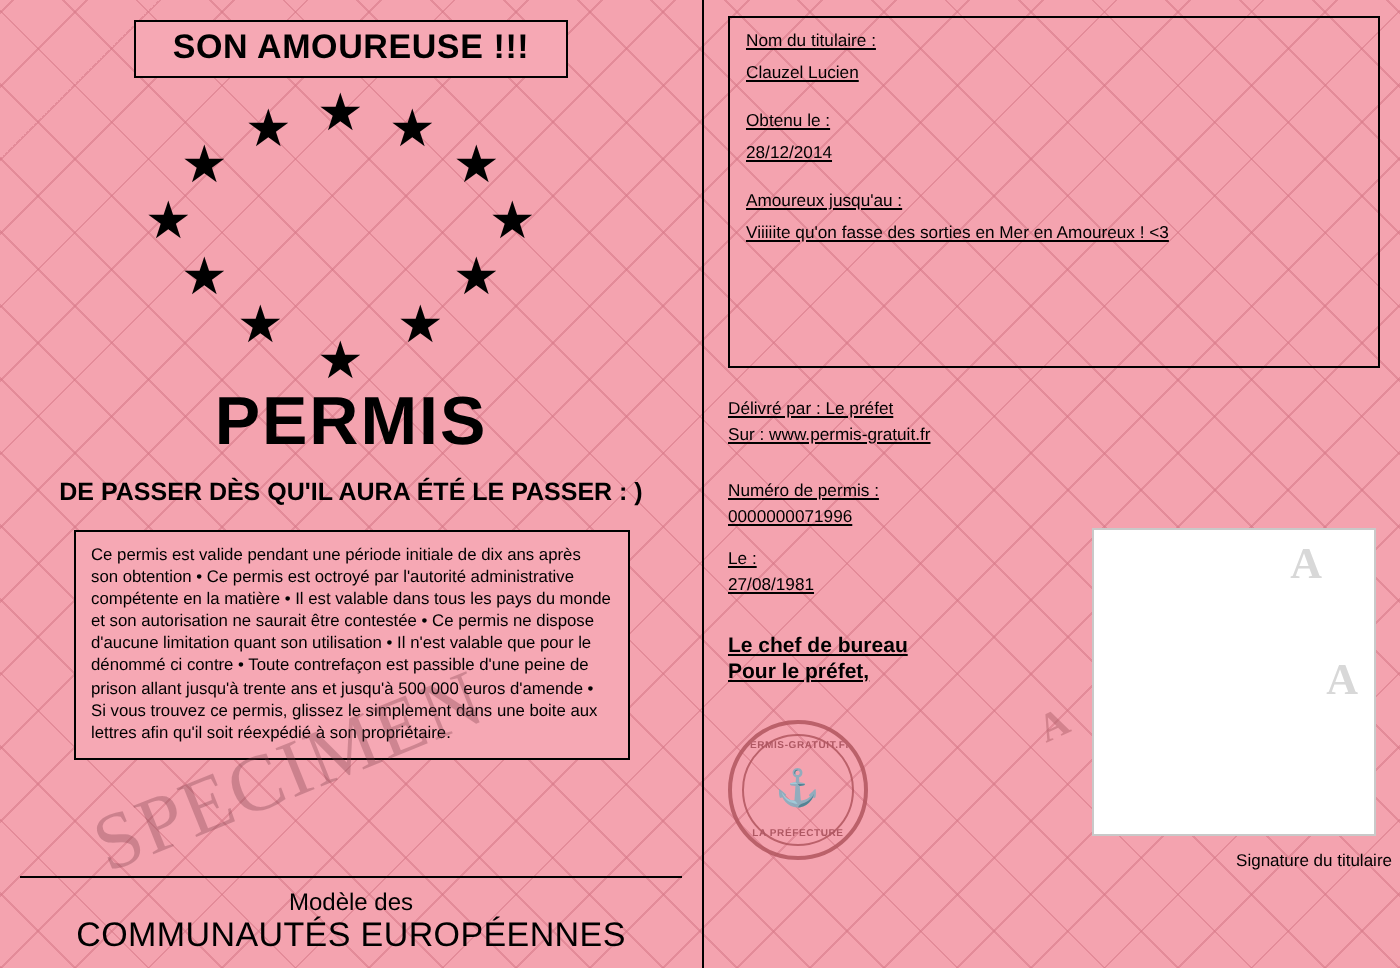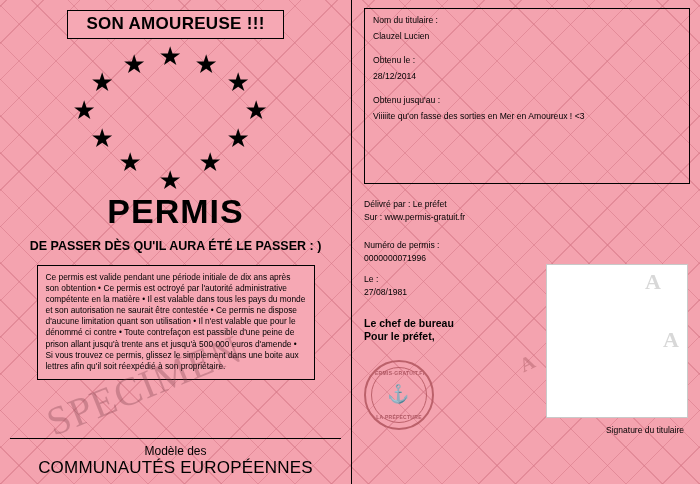--- a/index.html
+++ b/index.html
@@ -108,20 +108,21 @@
   }
   .model .l1 { font-size: 12px; color: #000; }
   .model .l2 { font-size: 17px; color: #000; letter-spacing: .2px; }
   
   .right {
     position: relative;
     flex: 1;
     box-sizing: border-box;
     padding: 8px 10px 6px 12px;
     z-index: 2;
+    text-decoration: underline;
   }
   .holder-box {
     border: 1px solid #000;
     padding: 6px 8px 8px 8px;
     height: 176px;
     box-sizing: border-box;
     background: transparent;
   }
   .fld {
     font-size: 8.6px;
@@ -168,21 +169,21 @@
     position: absolute;
     font-family: "Liberation Serif", serif;
     font-weight: bold;
     color: #d8d8d8;
     font-size: 22px;
   }
   .photo .pa1 { right: 26px; top: 4px; }
   .photo .pa2 { right: 8px; top: 62px; }
   .sig-label {
     position: absolute;
-    right: 16px;
+    right: 4px;
     top: 425px;
     font-size: 8.5px;
     color: #000;
   }
   
   .stamp {
     position: absolute;
     left: 12px;
     top: 360px;
     width: 66px;
@@ -285,21 +286,21 @@
 
   <div class="right">
 
     <div class="holder-box">
       <div class="fld">Nom du titulaire :</div>
       <div class="val">Clauzel  Lucien</div>
 
       <div class="fld">Obtenu le :</div>
       <div class="val">28/12/2014</div>
 
-      <div class="fld">Obtenu jusqu'au :</div>
+      <div class="fld">Amoureux jusqu'au :</div>
       <div class="val last">Viiiiite qu'on fasse des sorties en Mer en Amoureux ! &lt;3</div>
     </div>
 
     <div class="deliv">
       <div>Délivré par : Le préfet</div>
       <div>Sur : www.permis-gratuit.fr</div>
     </div>
 
     <div class="numblock">
       <div>Numéro de permis :</div>

